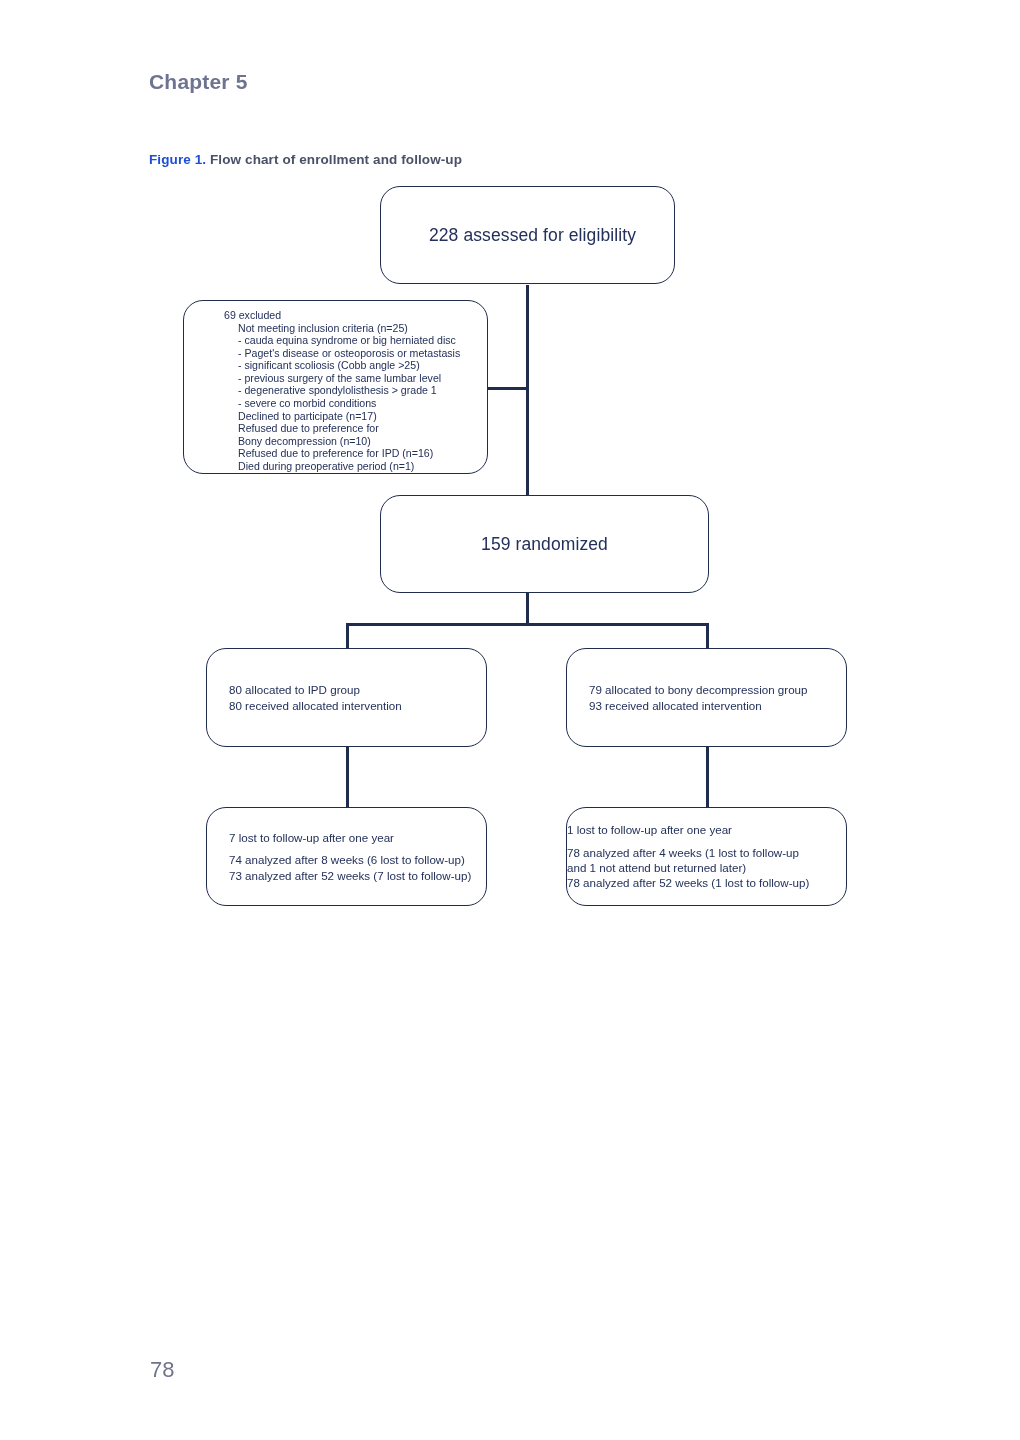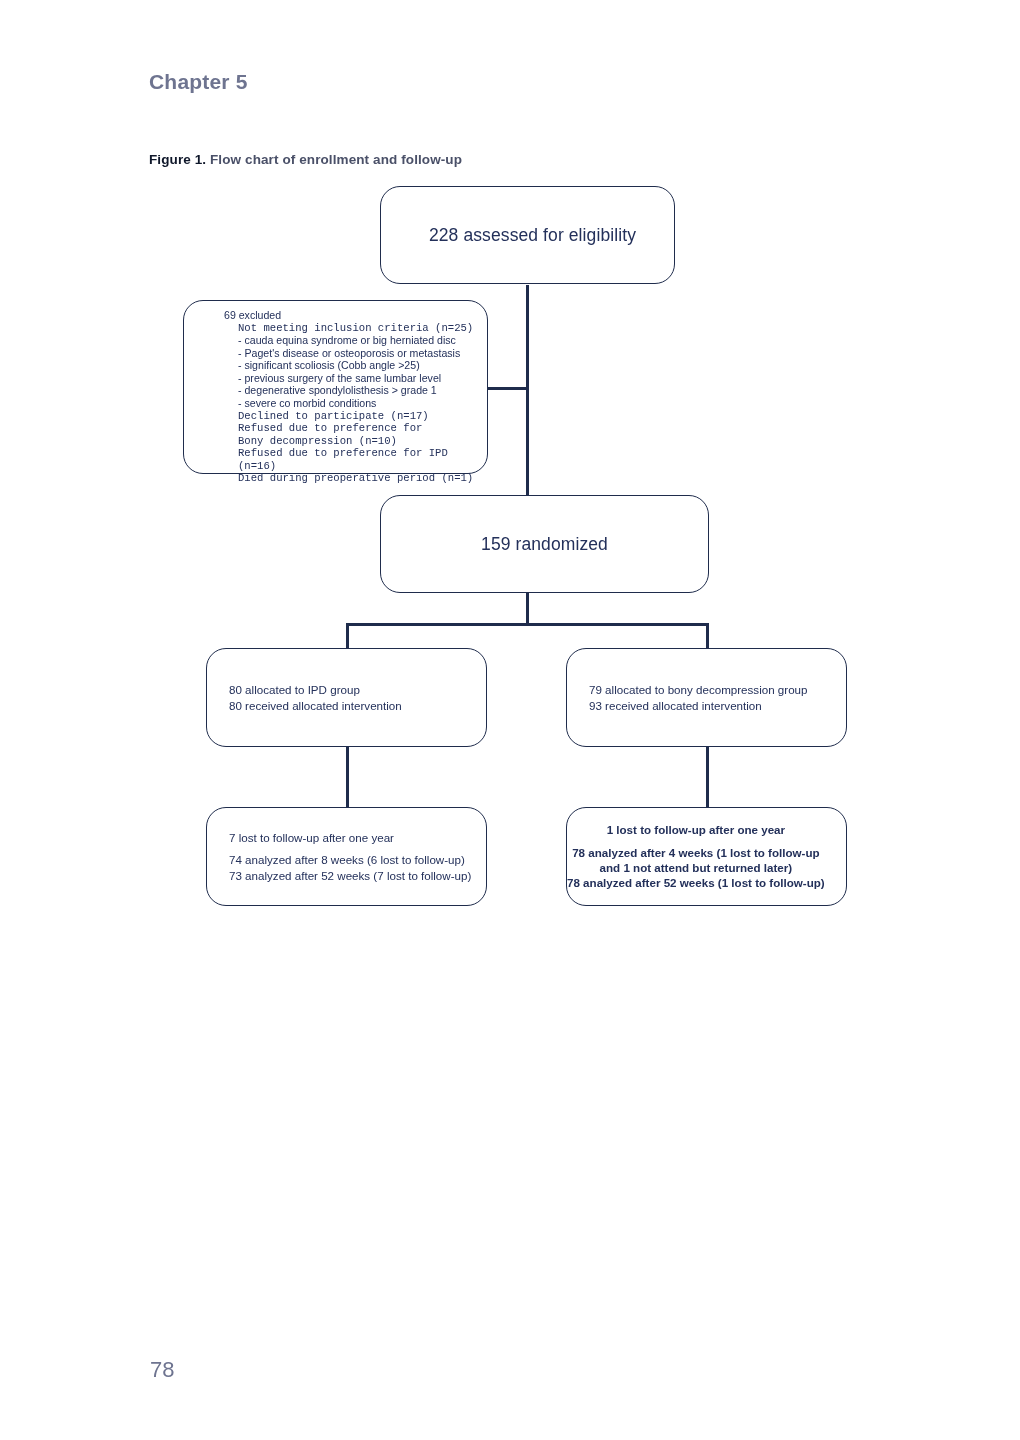--- a/index.html
+++ b/index.html
@@ -30,21 +30,21 @@
 
   .figure-caption {
     position: absolute;
     left: 149px;
     top: 152px;
     font-size: 13.5px;
     color: #3a4060;
     letter-spacing: .1px;
     white-space: nowrap;
   }
-  .figure-caption .cap-strong { font-weight: 700; color: #0f172a; }
+  .figure-caption .cap-strong { font-weight: 700; color: #1d4ed8; }
   .figure-caption .cap-rest { font-weight: 700; color: #4a5068; }
 
   .page-number {
     position: absolute;
     left: 150px;
     top: 1357px;
     font-size: 22px;
     color: #6e7490;
   }
 
@@ -84,34 +84,34 @@
   .node-body .inner { padding-left: 22px; }
 
   .node-excluded {
     display: flex;
     align-items: flex-start;
     font-size: 10.6px;
     line-height: 1.187;
     padding-top: 8px;
   }
   .node-excluded .inner { padding-left: 40px; }
-  .node-excluded .lvl1 { padding-left: 14px; font-family: Liberation Mono, monospace; }
+  .node-excluded .lvl1 { padding-left: 14px; }
   .node-excluded .lvl2 { padding-left: 14px; }
 
   .line {
     position: absolute;
     background: #1f2c4c;
     z-index: 1;
   }
   .v { width: 3px; }
   .h { height: 3px; }
 
   .blankline { height: 7px; }
 
-  .r-align { text-align: center; font-weight: bold; }
+  .r-align { text-align: left; }
 </style>
 </head>
 <body>
 
 <div class="page">
 
   <div class="chapter-label">Chapter 5</div>
 
   <div class="figure-caption">
     <span class="cap-strong">Figure 1.</span><span class="cap-rest"> Flow chart of enrollment and follow-up</span>

